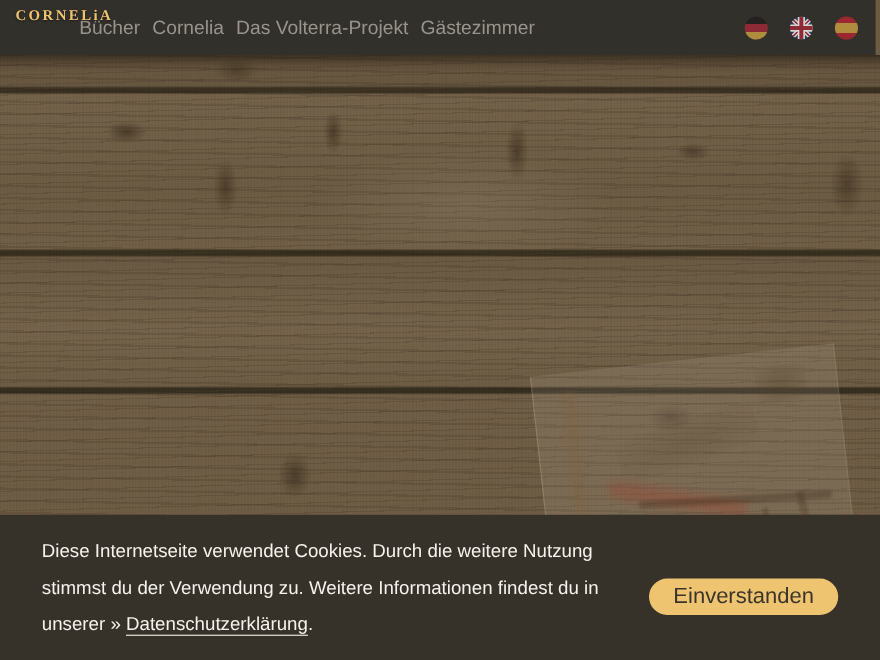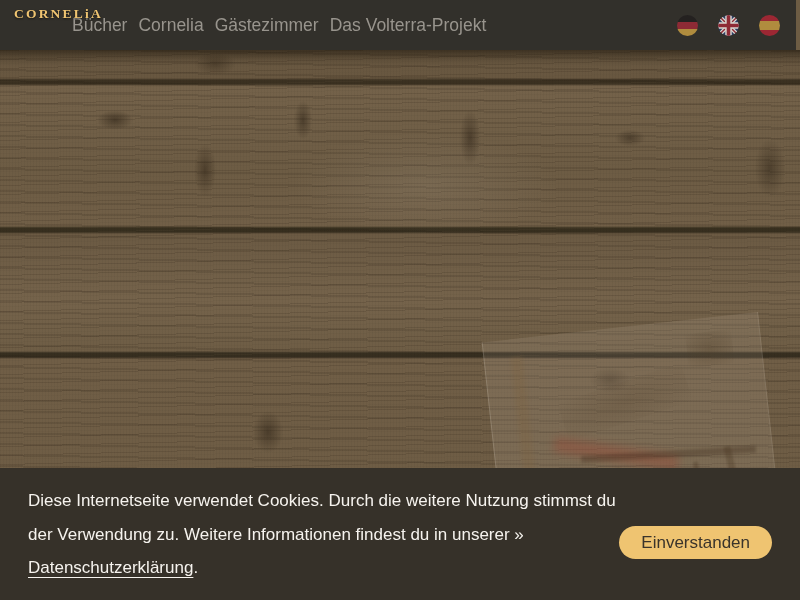--- a/index.html
+++ b/index.html
@@ -91,34 +91,34 @@
   .flag-de { background:linear-gradient(to bottom, #242120 0 34%, #8e2a35 34% 67%, #b08c3e 67% 100%); }
   .flag-es { background:linear-gradient(to bottom, #9c2733 0 28%, #b08c3e 28% 72%, #9c2733 72% 100%); }
   .flag svg { display:block; width:21px; height:21px; }
 
   
   .cookie {
     position:absolute; left:0; bottom:0; width:800px; height:132px;
     background:var(--banner-bg,#363129);
     z-index:20;
     display:flex; align-items:center; justify-content:space-between;
-    padding:0 28px;
+    padding:0 38px;
   }
   .cookie-text {
     color:var(--banner-text,#f6f3ee); font-size:17px; line-height:33.5px;
     width:614px; align-self:flex-start; margin-top:16px;
   }
   .cookie-text a {
     color:inherit; text-decoration:underline; text-underline-offset:4px;
     text-decoration-thickness:1px; cursor:pointer;
   }
   .consent-btn {
     background:var(--accent-gold,#f2c572); color:var(--button-text,#3a342b);
     border:none; border-radius:16.5px; height:33px; padding:0 22px;
-    font-size:17px; font-family:"Liberation Sans", sans-serif;
+    font-size:20px; font-family:"Liberation Sans", sans-serif;
     cursor:pointer; white-space:nowrap; margin-top:17px;
   }
 </style>
 </head>
 <body>
 
 <div class="wood">
   <div class="ghost">
     <div class="g-post"></div>
     <div class="g-scrib"></div>
@@ -131,22 +131,22 @@
   </div>
 </div>
 
 <div class="header">
   <div class="logo">
     <span class="l1">CORNELiA</span>
   </div>
   <ul class="nav">
     <li>Bücher</li>
     <li>Cornelia</li>
+    <li>Das Volterra-Projekt</li>
     <li>Gästezimmer</li>
-    <li>Das Volterra-Projekt</li>
   </ul>
   <div class="flags">
     <div class="flag flag-de" title="Deutsch"></div>
     <div class="flag" title="English">
       <svg viewBox="0 0 21 21" xmlns="http://www.w3.org/2000/svg">
         <defs>
             <clipPath id="ukclip">
               <circle cx="10.5" cy="10.5" r="10.5"></circle>
             </clipPath>
           </defs>

